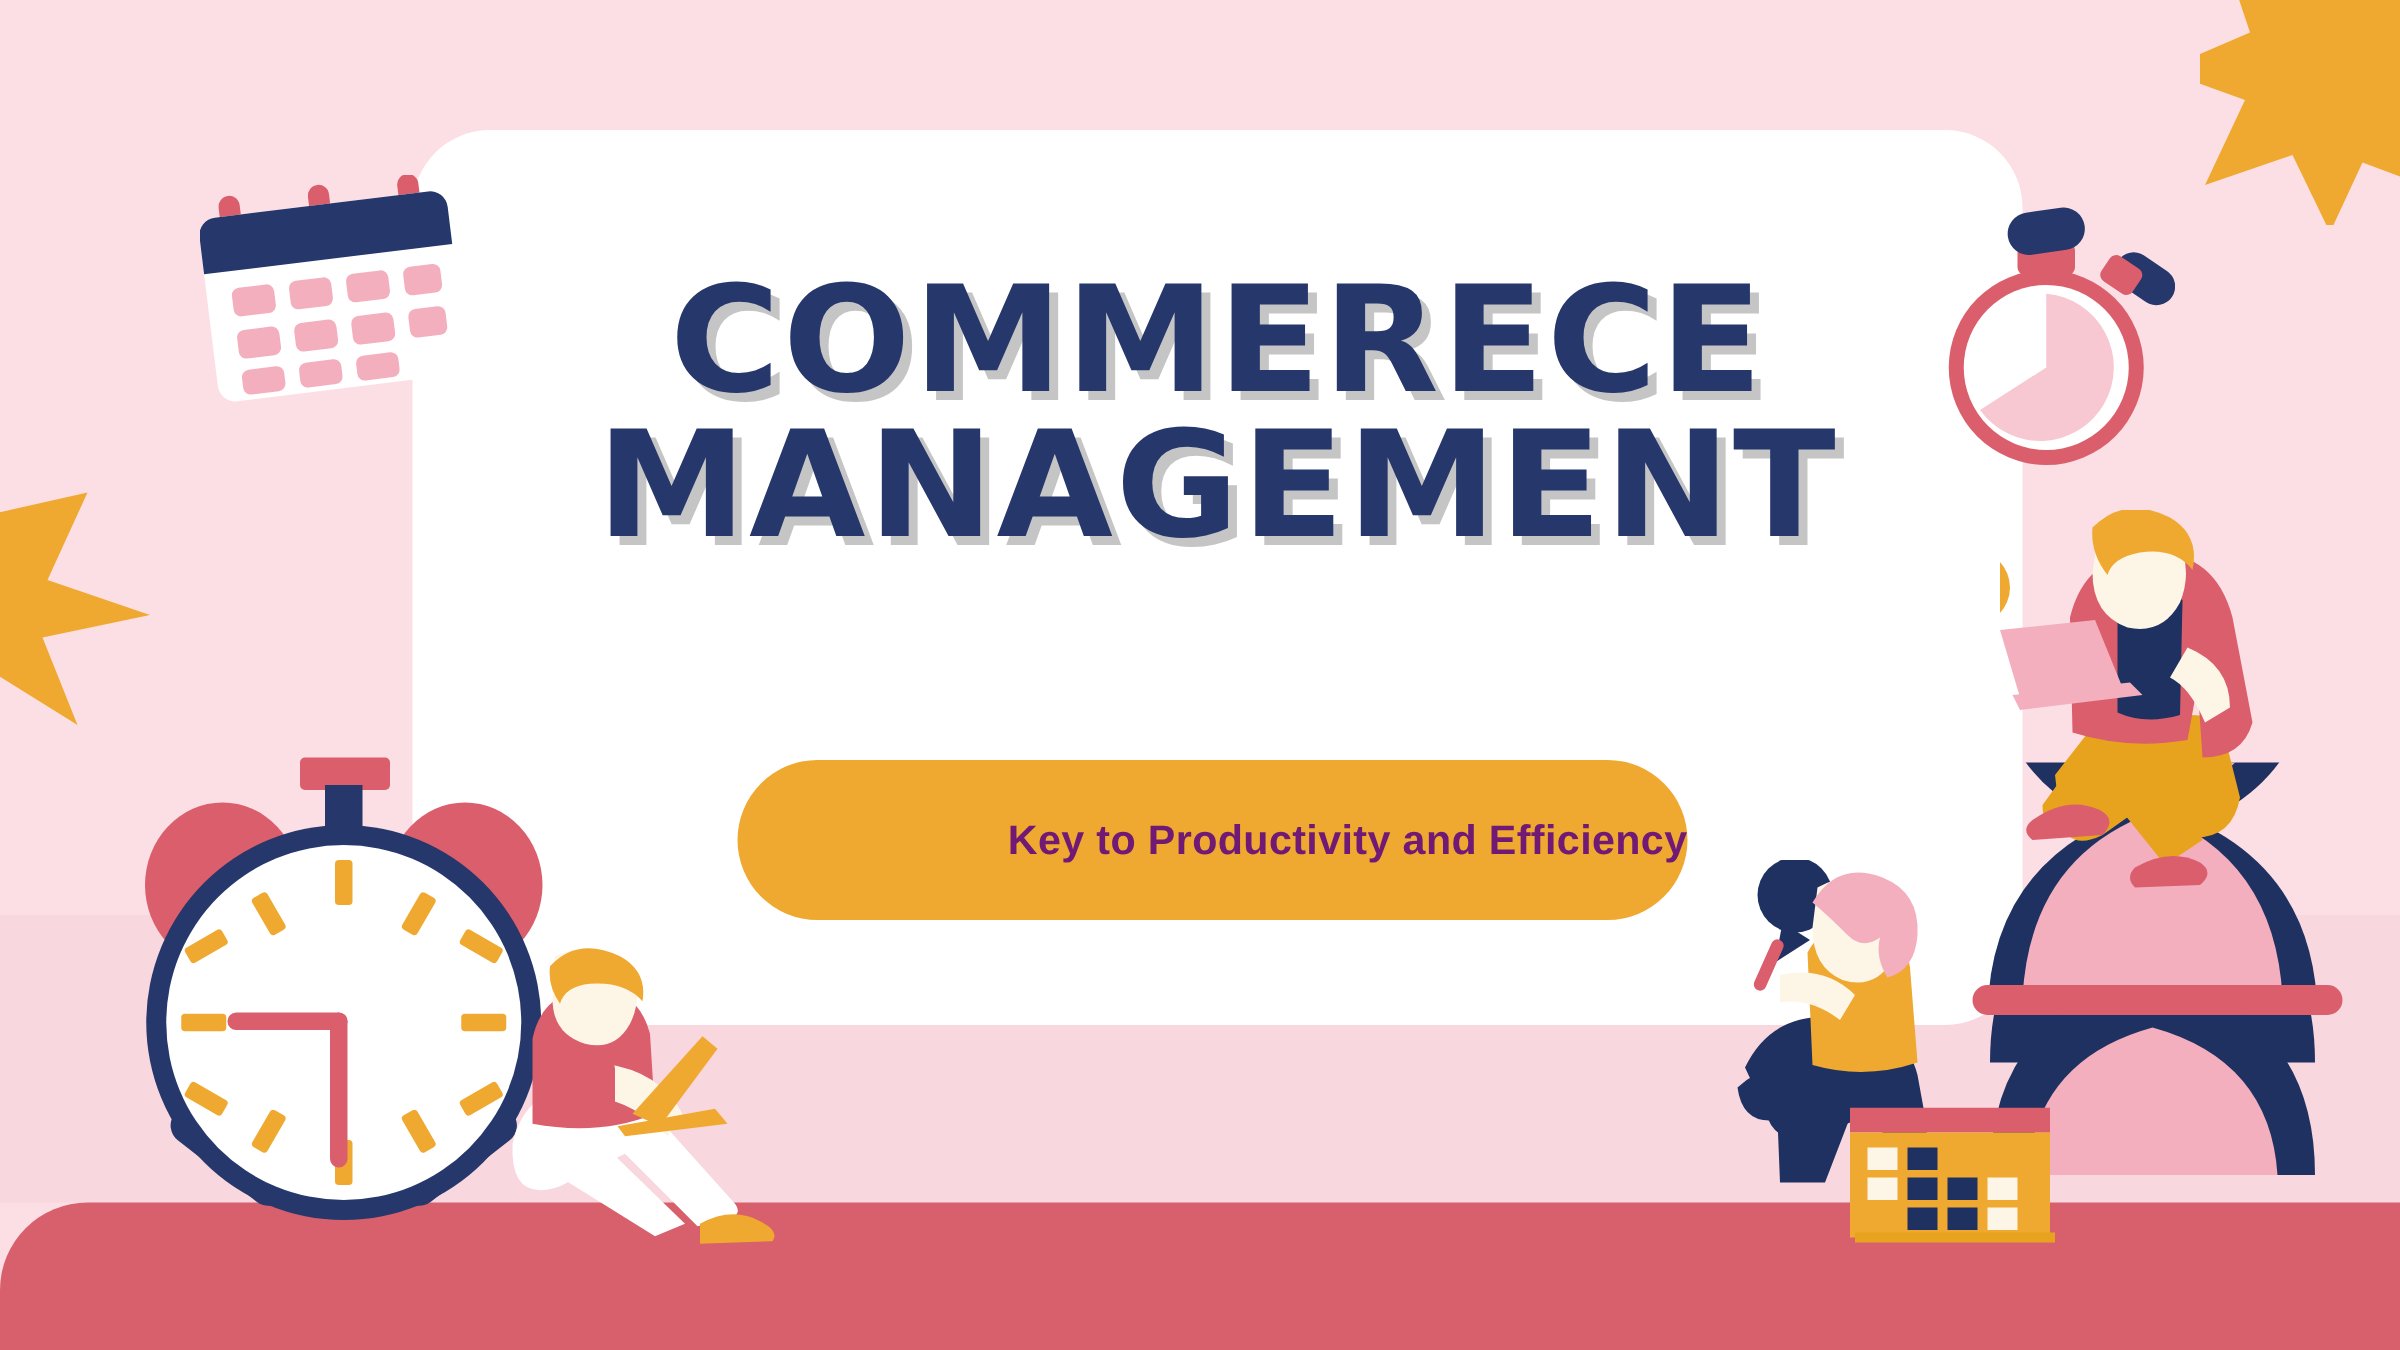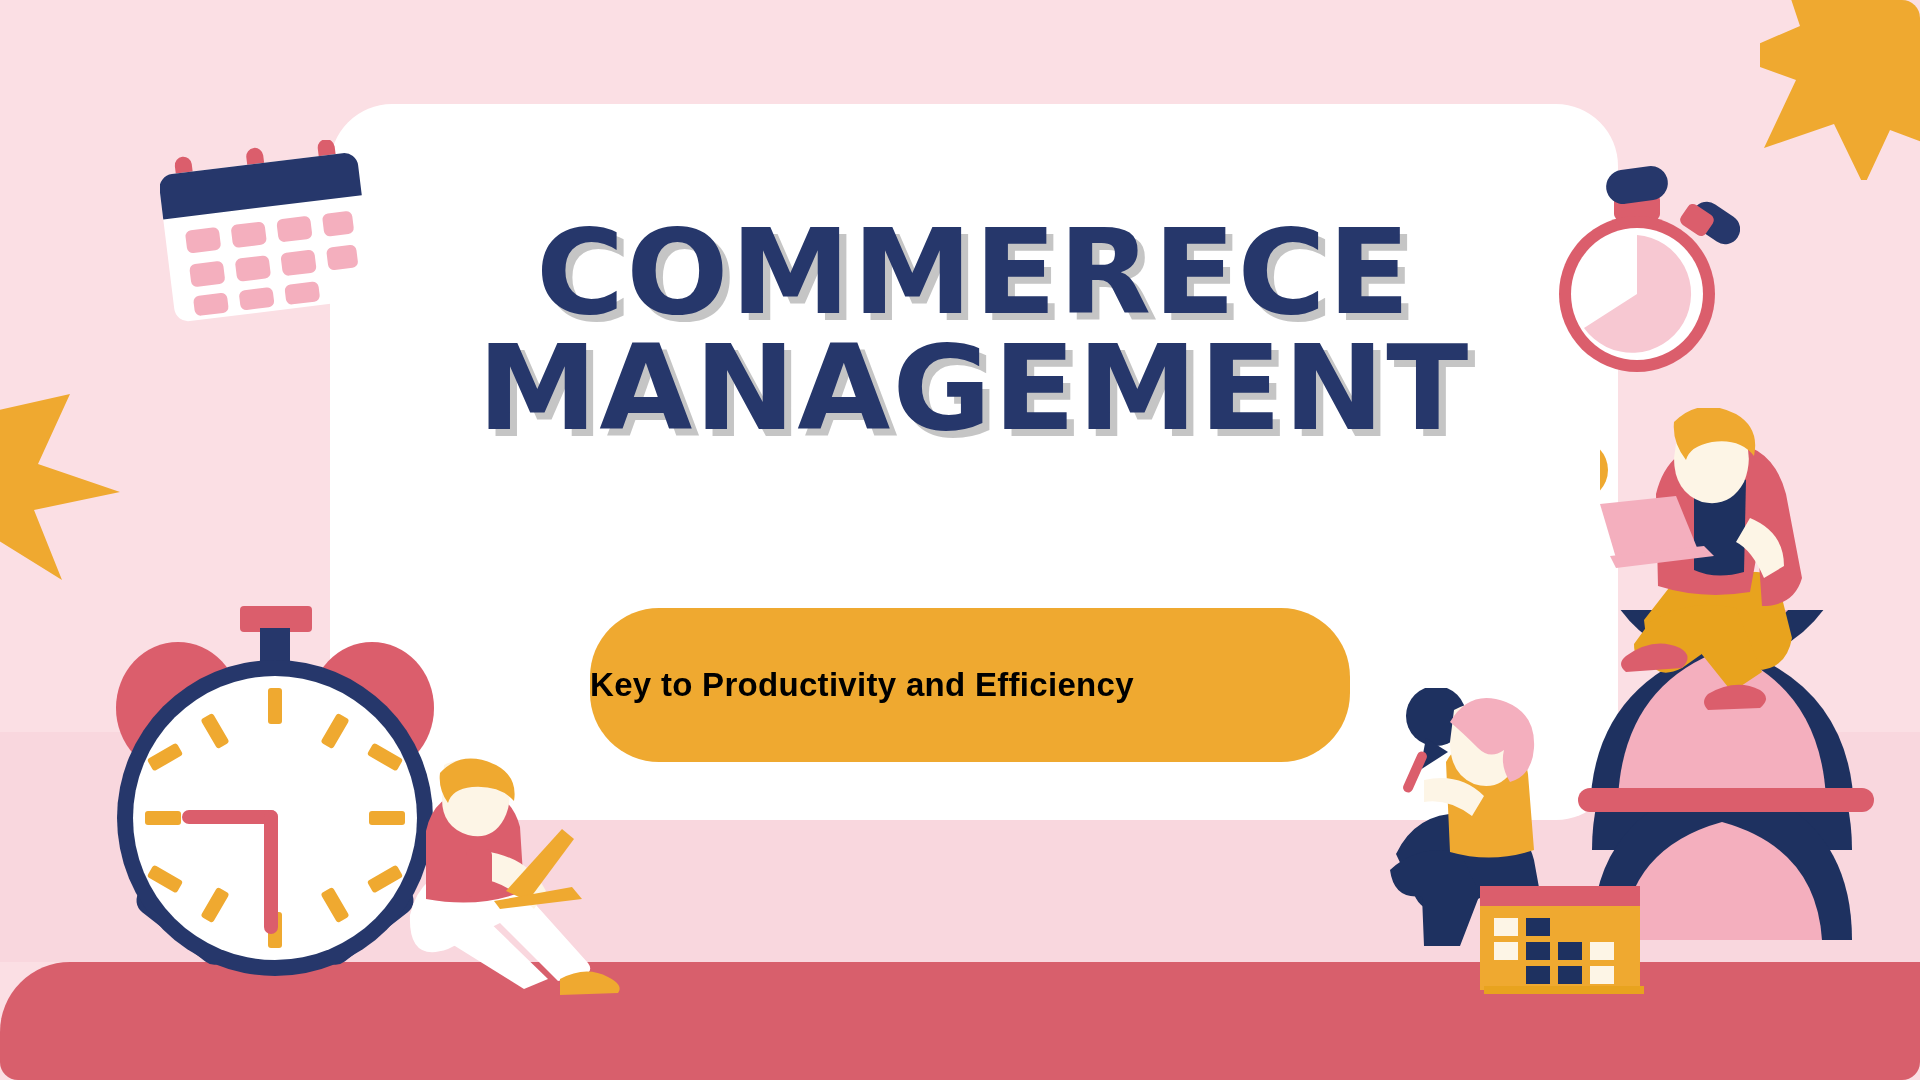--- a/index.html
+++ b/index.html
@@ -2,21 +2,21 @@
 <html><head>
 <meta charset="utf-8">
 <style>
   html,body{margin:0;padding:0;}
   body{
     width:1920px;height:1080px;overflow:hidden;
     background:#FBDFE4;
     font-family:"Liberation Sans", sans-serif;
     position:relative;
   }
-  .stage{position:absolute;inset:0;overflow:hidden;border-radius:18px;}
+  .stage{position:absolute;inset:0;overflow:hidden;}
 
   
   .star{position:absolute;}
 
   
   .pink-band{
     position:absolute;left:0;right:0;bottom:118px;height:230px;
     background:#F9D7DE;
   }
   .ground{
@@ -41,24 +41,24 @@
     font-size:118px;
     line-height:0.98;
     letter-spacing:2px;
     text-shadow:7px 7px 0 rgba(150,150,150,0.55);
     transform:scaleX(1.02);
   }
   .headline .l2{display:block;}
 
   
   .pill{
-    position:absolute;left:590px;top:608px;width:760px;height:154px;
+    position:absolute;left:590px;top:608px;width:760px;height:128px;
     background:#EFA930;border-radius:69px;
-    display:flex;align-items:center;justify-content:flex-start;
-    color:#000000;font-size:33px;font-weight:bold;
+    display:flex;align-items:center;justify-content:flex-end;
+    color:#701a75;font-size:33px;font-weight:bold;
     letter-spacing:0.3px;
   }
 
   
   .art{position:absolute;}
 </style>
 </head>
 <body>
 
 <div class="stage">

